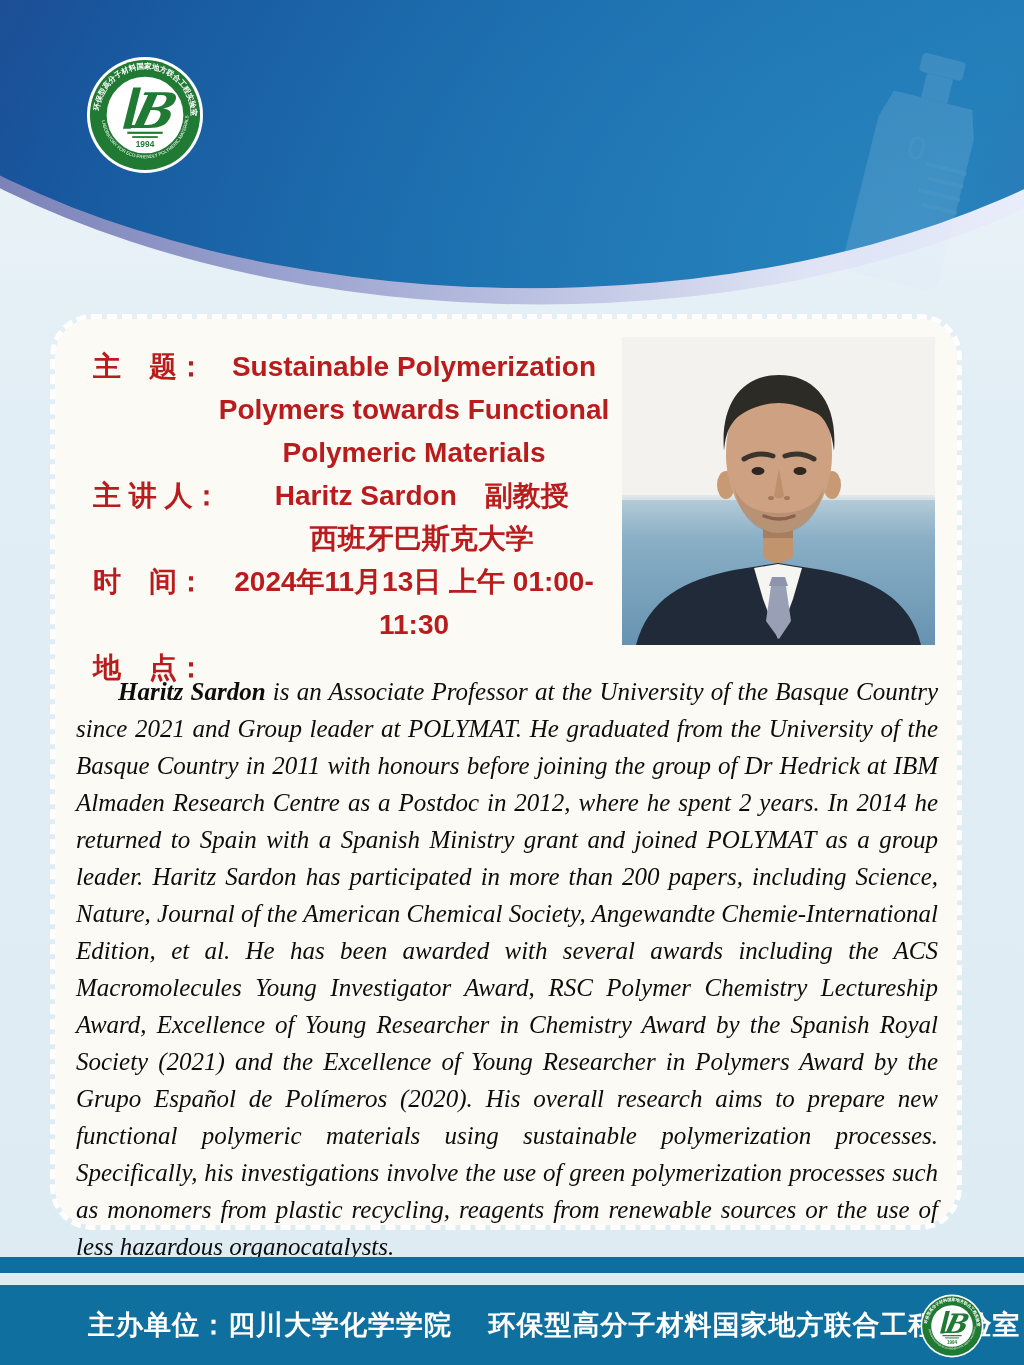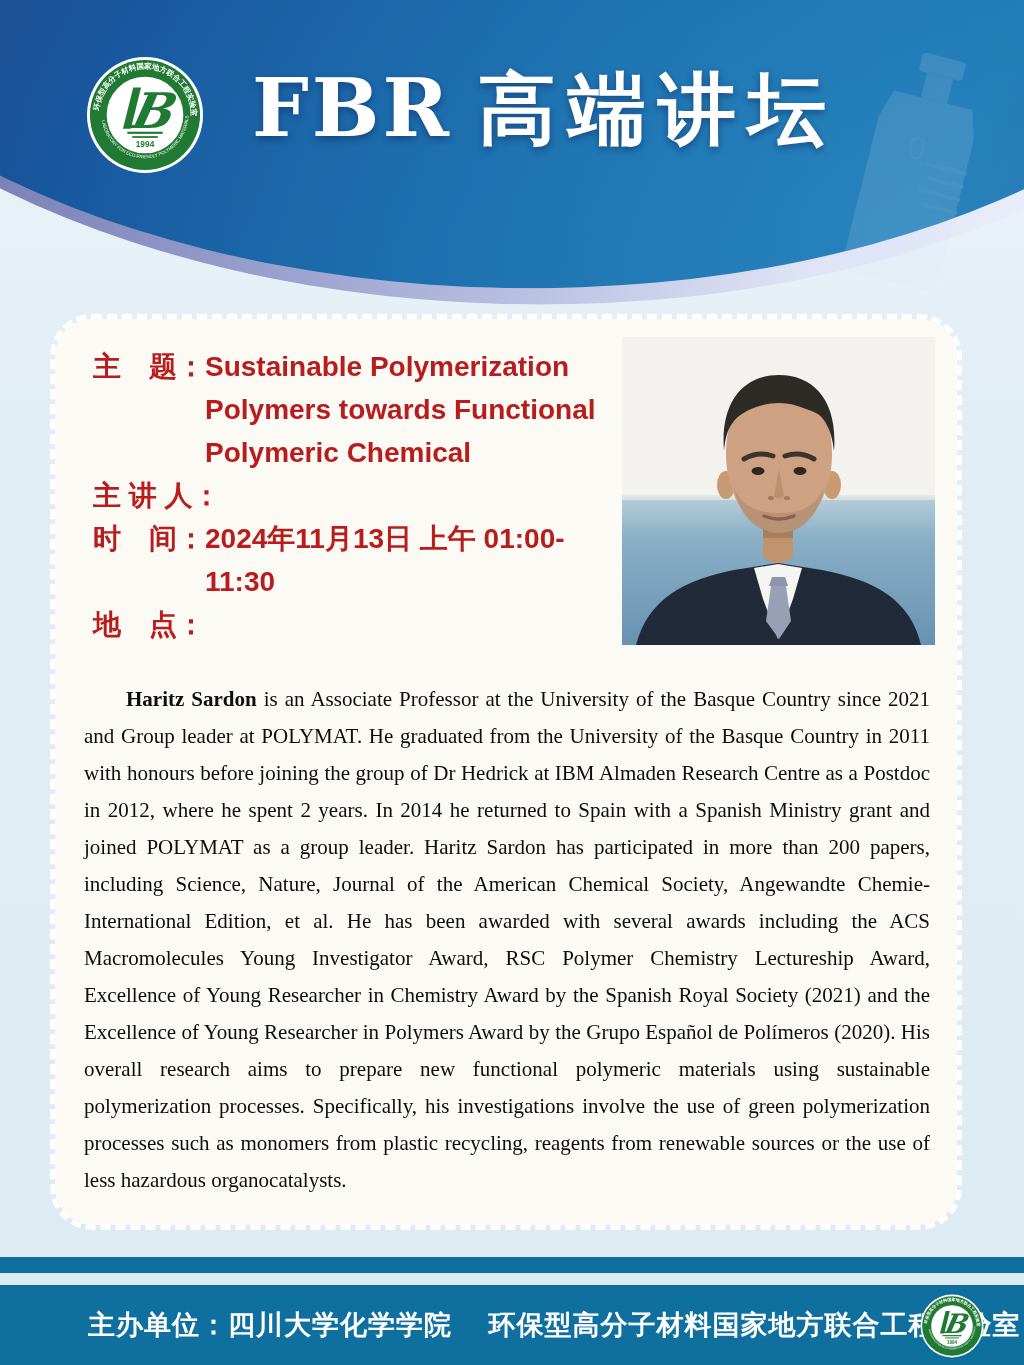--- a/index.html
+++ b/index.html
@@ -35,27 +35,27 @@
 
   
   .card {
     position:absolute; left:50px; top:314px; width:902px; height:906px;
     background:#fbfaf5; background-clip:padding-box;
     border:5px dashed #ffffff; border-radius:42px;
   }
   .info { position:absolute; left:38px; top:26px; width:530px; color:#b91c1c; }
   .irow { display:flex; align-items:flex-start; font-size:28px; line-height:43px; font-weight:700; }
   .ilabel { flex:none; white-space:pre; }
-  .ival { flex:1; }
+  .ival { flex:1;text-align:center; }
   .photo { position:absolute; right:22px; top:18px; width:313px; height:308px; display:block; }
   .bio {
-    position:absolute; left:13px; right:11px; top:346px; margin:16px;
+    position:absolute; left:13px; right:11px; top:346px; margin:8px;
     font-family:"Liberation Serif","DejaVu Serif",serif;
-    font-size:21px; line-height:37px; color:#0d0d0d;
-    text-align:justify; text-indent:42px;
+    font-size:25px; line-height:37px; color:#0d0d0d;
+    text-align:justify; text-indent:42px;font-style:italic;
   }
   .bio b { font-weight:700; }
 
   
   .stripe { position:absolute; left:0; width:1024px; top:1257px; height:16px; background:#0e6f9e; }
   .ftr { position:absolute; left:0; width:1024px; top:1285px; height:80px; background:#0f709f; }
   .ftr-text {
     position:absolute; left:88px; top:0; height:80px; line-height:80px;
     color:#ffffff; font-size:27px; font-weight:700; letter-spacing:1px; white-space:pre;
   }
@@ -97,39 +97,39 @@
       <text font-size="4.6" fill="#ffffff"><textPath href="#arcB1" startOffset="4%">LABORATORY FOR ECO-FRIENDLY POLYMERIC MATERIALS</textPath></text>
       <g transform="skewX(-14)">
         <rect x="56" y="32" width="8" height="42" fill="#217a33"></rect>
         <text x="84" y="73" font-size="50" font-weight="bold" font-style="italic" text-anchor="middle" font-family="'DejaVu Serif',serif" fill="#217a33">B</text>
       </g>
       <rect x="42" y="77" width="36" height="2.2" fill="#217a33"></rect>
       <rect x="47" y="81.5" width="26" height="1.8" fill="#217a33"></rect>
       <text x="60" y="93" text-anchor="middle" font-size="8.5" font-weight="bold" fill="#217a33">1994</text>
     </svg>
 
-    <h1 class="title">
-      <span class="t-latin">FBR</span>
-      <span class="t-cjk">高端讲坛</span>
-    </h1>
   </header>
 
   <section class="card">
 
     <div class="info">
       <div class="irow">
         <span class="ilabel">主　题：</span>
         <div class="ival">
           <div>Sustainable Polymerization</div>
           <div>Polymers towards Functional</div>
-          <div>Polymeric Chemical</div>
+          <div>Polymeric Materials</div>
         </div>
       </div>
       <div class="irow">
         <span class="ilabel">主 讲 人：</span>
+        <div class="ival">
+          <div>Haritz Sardon　副教授</div>
+          <div>西班牙巴斯克大学</div>
+        </div>
       </div>
       <div class="irow">
         <span class="ilabel">时　间：</span>
         <div class="ival">2024年11月13日  上午 01:00-11:30</div>
       </div>
       <div class="irow">
         <span class="ilabel">地　点：</span>
       </div>
     </div>
 

